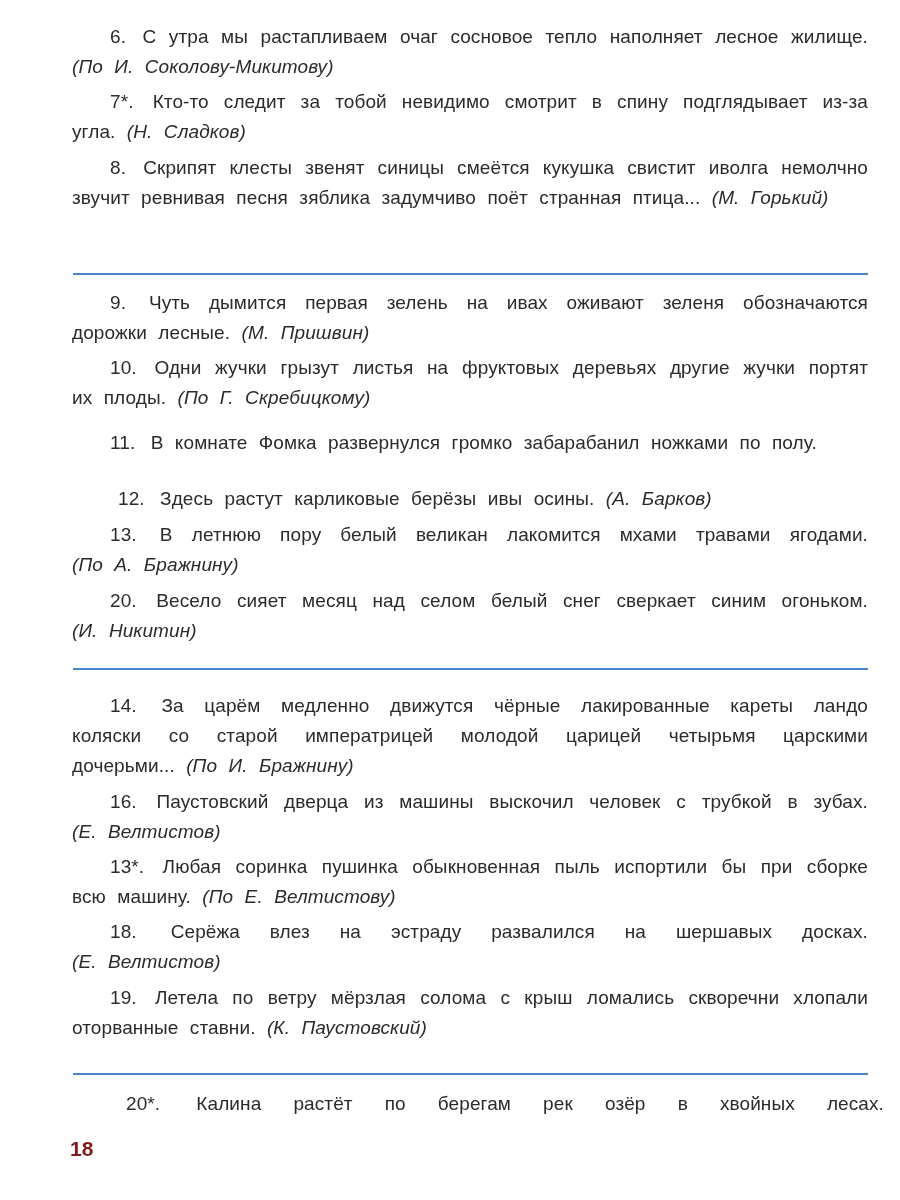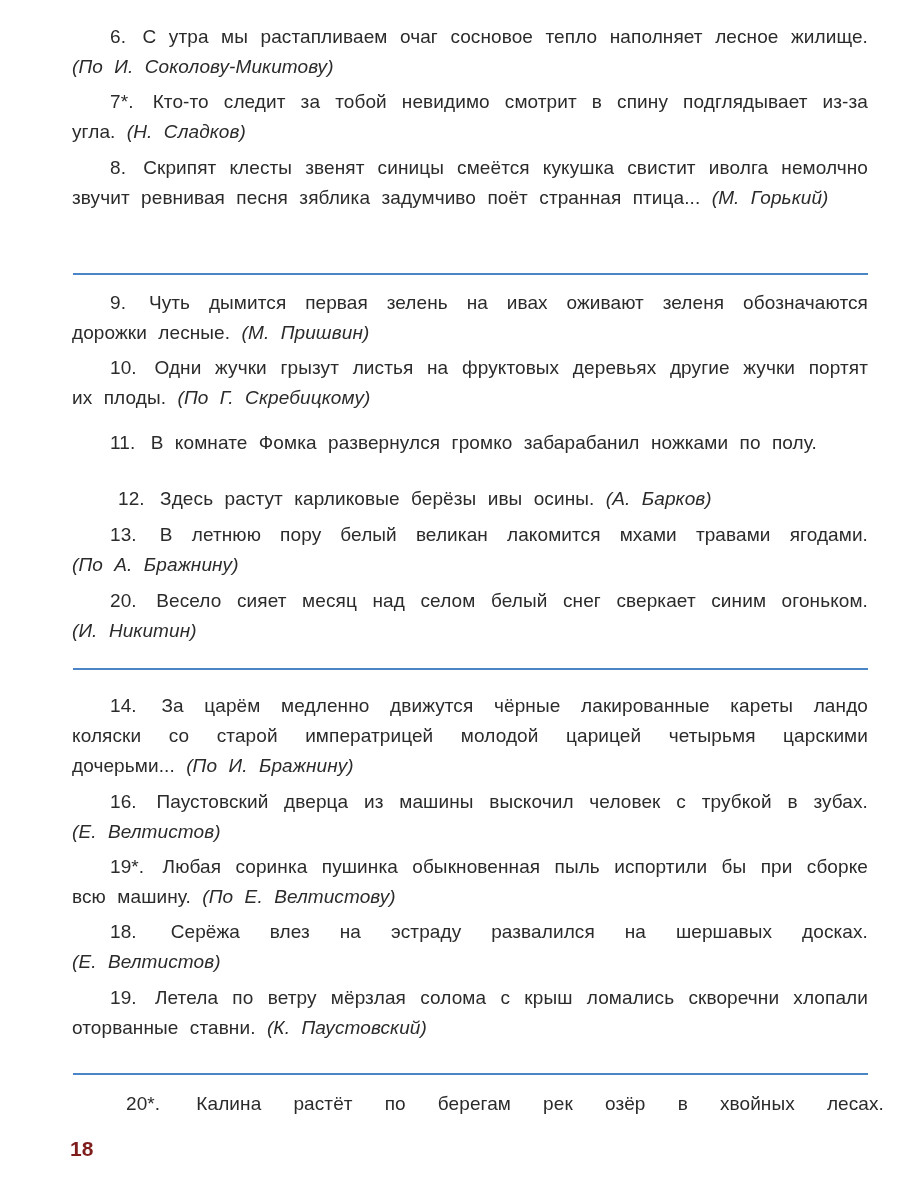--- a/index.html
+++ b/index.html
@@ -128,21 +128,21 @@
   <span class="src">(По И. Бражнину)</span>
 </div>
 
 <div class="item" style="left:72px; top:787px; width:796px;">
   <span class="num">16.</span>
   <span>Паустовский дверца из машины выскочил человек с трубкой в зубах.</span>
   <span class="src">(Е. Велтистов)</span>
 </div>
 
 <div class="item" style="left:72px; top:852px; width:796px;">
-  <span class="num">19*.</span>
+  <span class="num">13*.</span>
   <span>Любая соринка пушинка обыкновенная пыль испортили бы при сборке всю машину.</span>
   <span class="src">(По Е. Велтистову)</span>
 </div>
 
 <div class="item" style="left:72px; top:917px; width:796px;">
   <span class="num">18.</span>
   <span>Серёжа влез на эстраду развалился на шершавых до­сках.</span>
   <span class="src">(Е. Велтистов)</span>
 </div>
 

